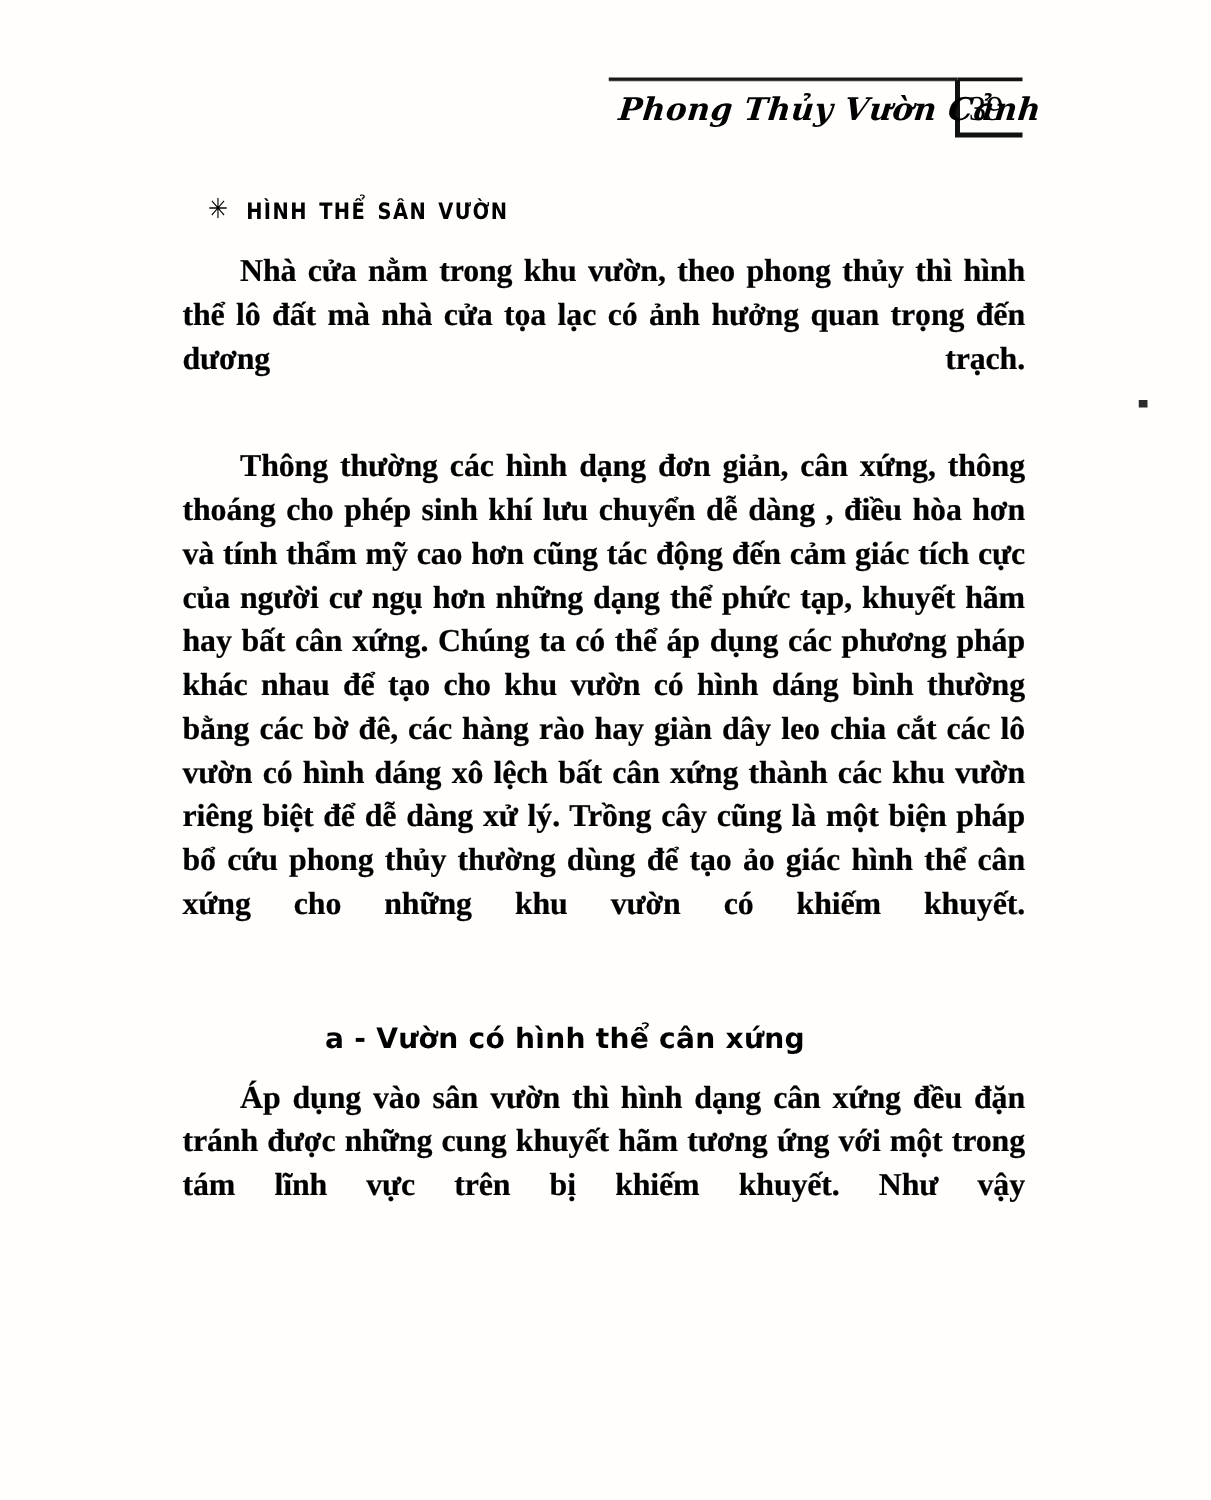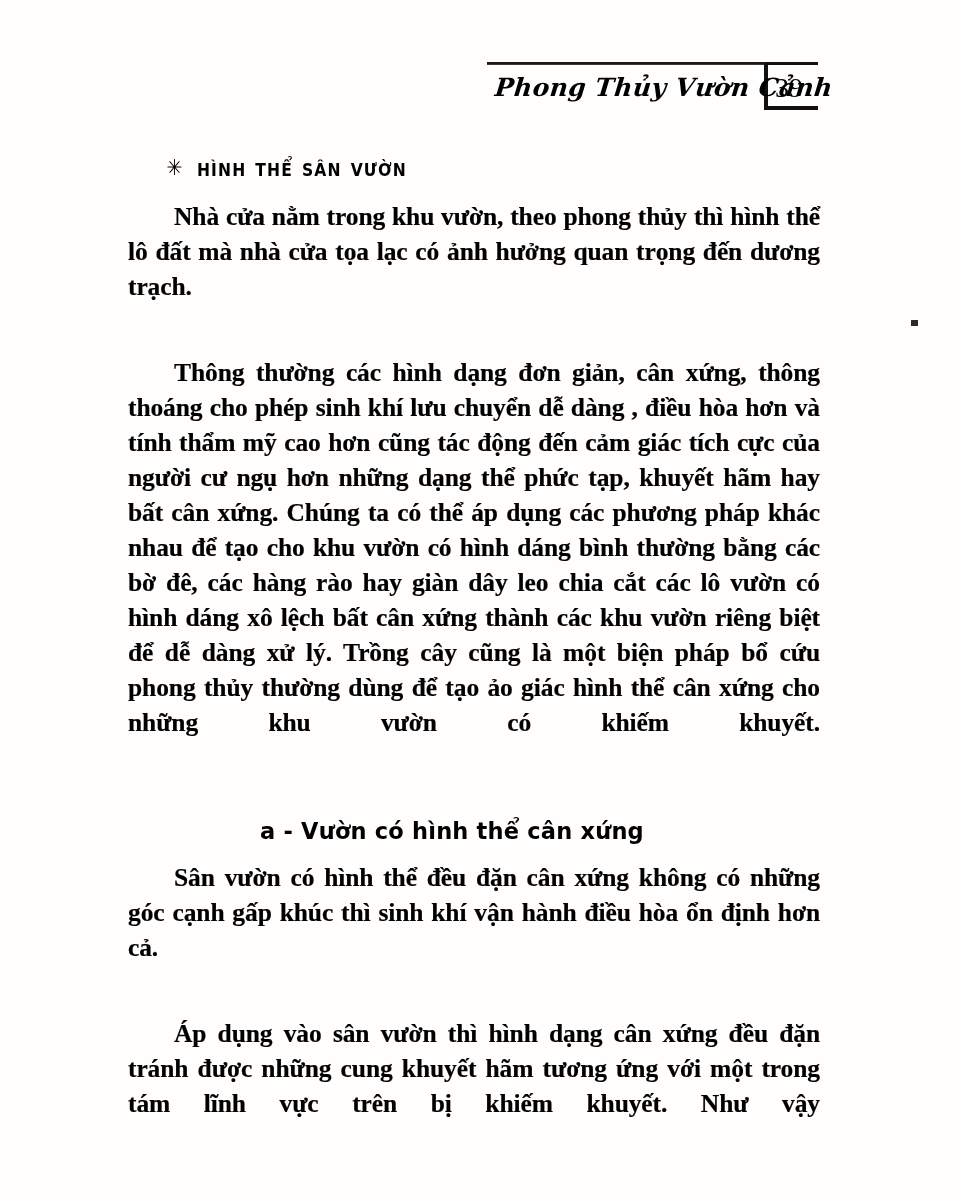--- a/index.html
+++ b/index.html
@@ -102,20 +102,21 @@
     line-height: 35px;
     text-align: justify;
     text-justify: inter-word;
     word-spacing: 0.5px;
     letter-spacing: -0.1px;
     font-weight: 600;
     -webkit-text-stroke: 0.18px #000;
   }
   p.para.indent {
     text-indent: 46px;
+    margin-left: 18px;
   }
   p.para + p.para {
     margin-top: 16px;
   }
   
   p.para::after {
     content: "";
     display: inline-block;
     width: 100%;
   }
@@ -192,18 +193,17 @@
     <div class="section-head">
       <span class="star">✳</span><span class="head-text">Hình thể sân vườn</span>
     </div>
 
     <p class="para indent">Nhà cửa nằm trong khu vườn, theo phong thủy thì hình thể lô đất mà nhà cửa tọa lạc có ảnh hưởng quan trọng đến dương trạch.</p>
 
     <p class="para indent">Thông thường các hình dạng đơn giản, cân xứng, thông thoáng cho phép sinh khí lưu chuyển dễ dàng , điều hòa hơn và tính thẩm mỹ cao hơn cũng tác động đến cảm giác tích cực của người cư ngụ hơn những dạng thể phức tạp, khuyết hãm hay bất cân xứng. Chúng ta có thể áp dụng các phương pháp khác nhau để tạo cho khu vườn có hình dáng bình thường bằng các bờ đê, các hàng rào hay giàn dây leo chia cắt các lô vườn có hình dáng xô lệch bất cân xứng thành các khu vườn riêng biệt để dễ dàng xử lý. Trồng cây cũng là một biện pháp bổ cứu phong thủy thường dùng để tạo ảo giác hình thể cân xứng cho những khu vườn có khiếm khuyết.</p>
 
     <div class="sub-head">a - Vườn có hình thể cân xứng</div>
 
-    <p class="para indent">Sân vườn có hình thể đều đặn cân xứng không có những góc cạnh gấp khúc thì sinh khí vận hành điều hòa ổn định hơn cả.</p>
 
     <p class="para indent">Áp dụng vào sân vườn thì hình dạng cân xứng đều đặn tránh được những cung khuyết hãm tương ứng với một  trong tám lĩnh vực trên bị khiếm khuyết. Như vậy</p>
 
   </div>
 </div>
 
 </body></html>

